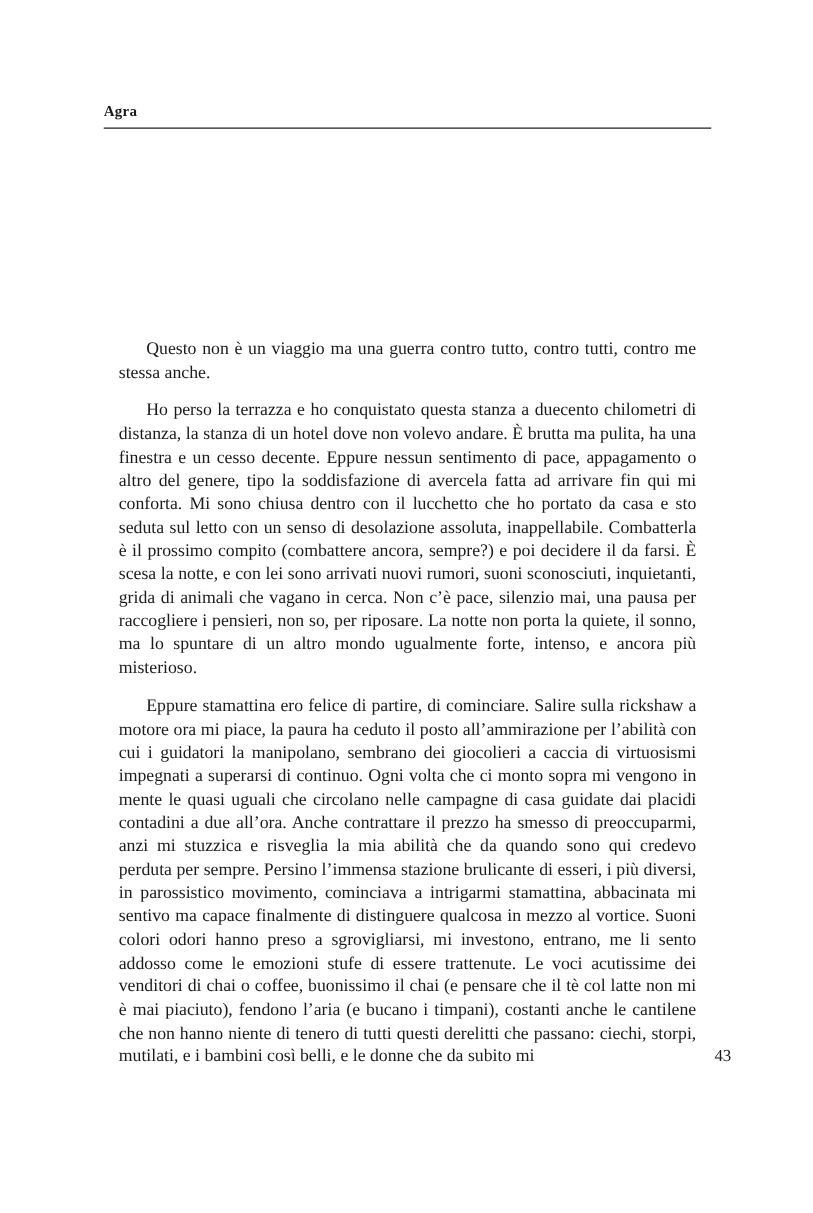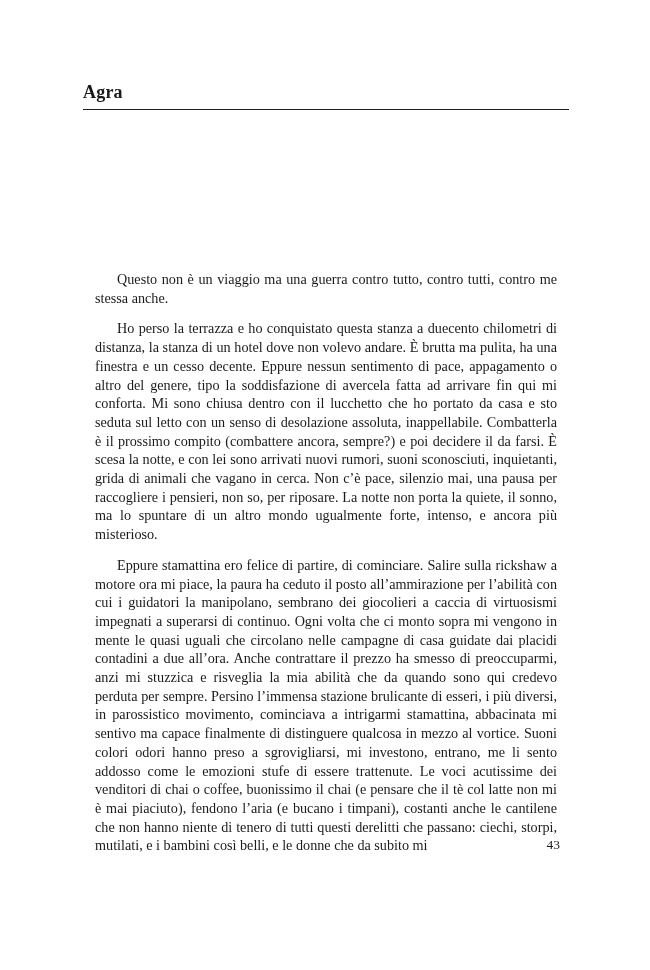--- a/index.html
+++ b/index.html
@@ -17,21 +17,21 @@
       overflow: hidden;
     }
     .header-area {
       position: absolute;
       left: 83px;
       top: 83px;
       width: 486px;
     }
     .chapter-title {
       margin: 0;
-      font-size: 18px;
+      font-size: 12px;
       font-weight: bold;
       letter-spacing: 0.2px;
       line-height: 1.1;
     }
     .header-rule {
       margin-top: 6px;
       border-bottom: 1.4px solid #1f1f1f;
       width: 100%;
       height: 0;
     }
@@ -46,21 +46,21 @@
       hyphens: auto;
       -webkit-hyphens: auto;
     }
     .page-body p {
       margin: 12px;
       padding: 0;
       text-indent: 22px;
     }
     .page-number {
       position: absolute;
-      right: 90px;
+      right: 65px;
       top: 838px;
       font-size: 13.5px;
       line-height: 1;
       text-align: right;
     }
   </style>
 </head>
 <body>
 
 <div class="book-page">

